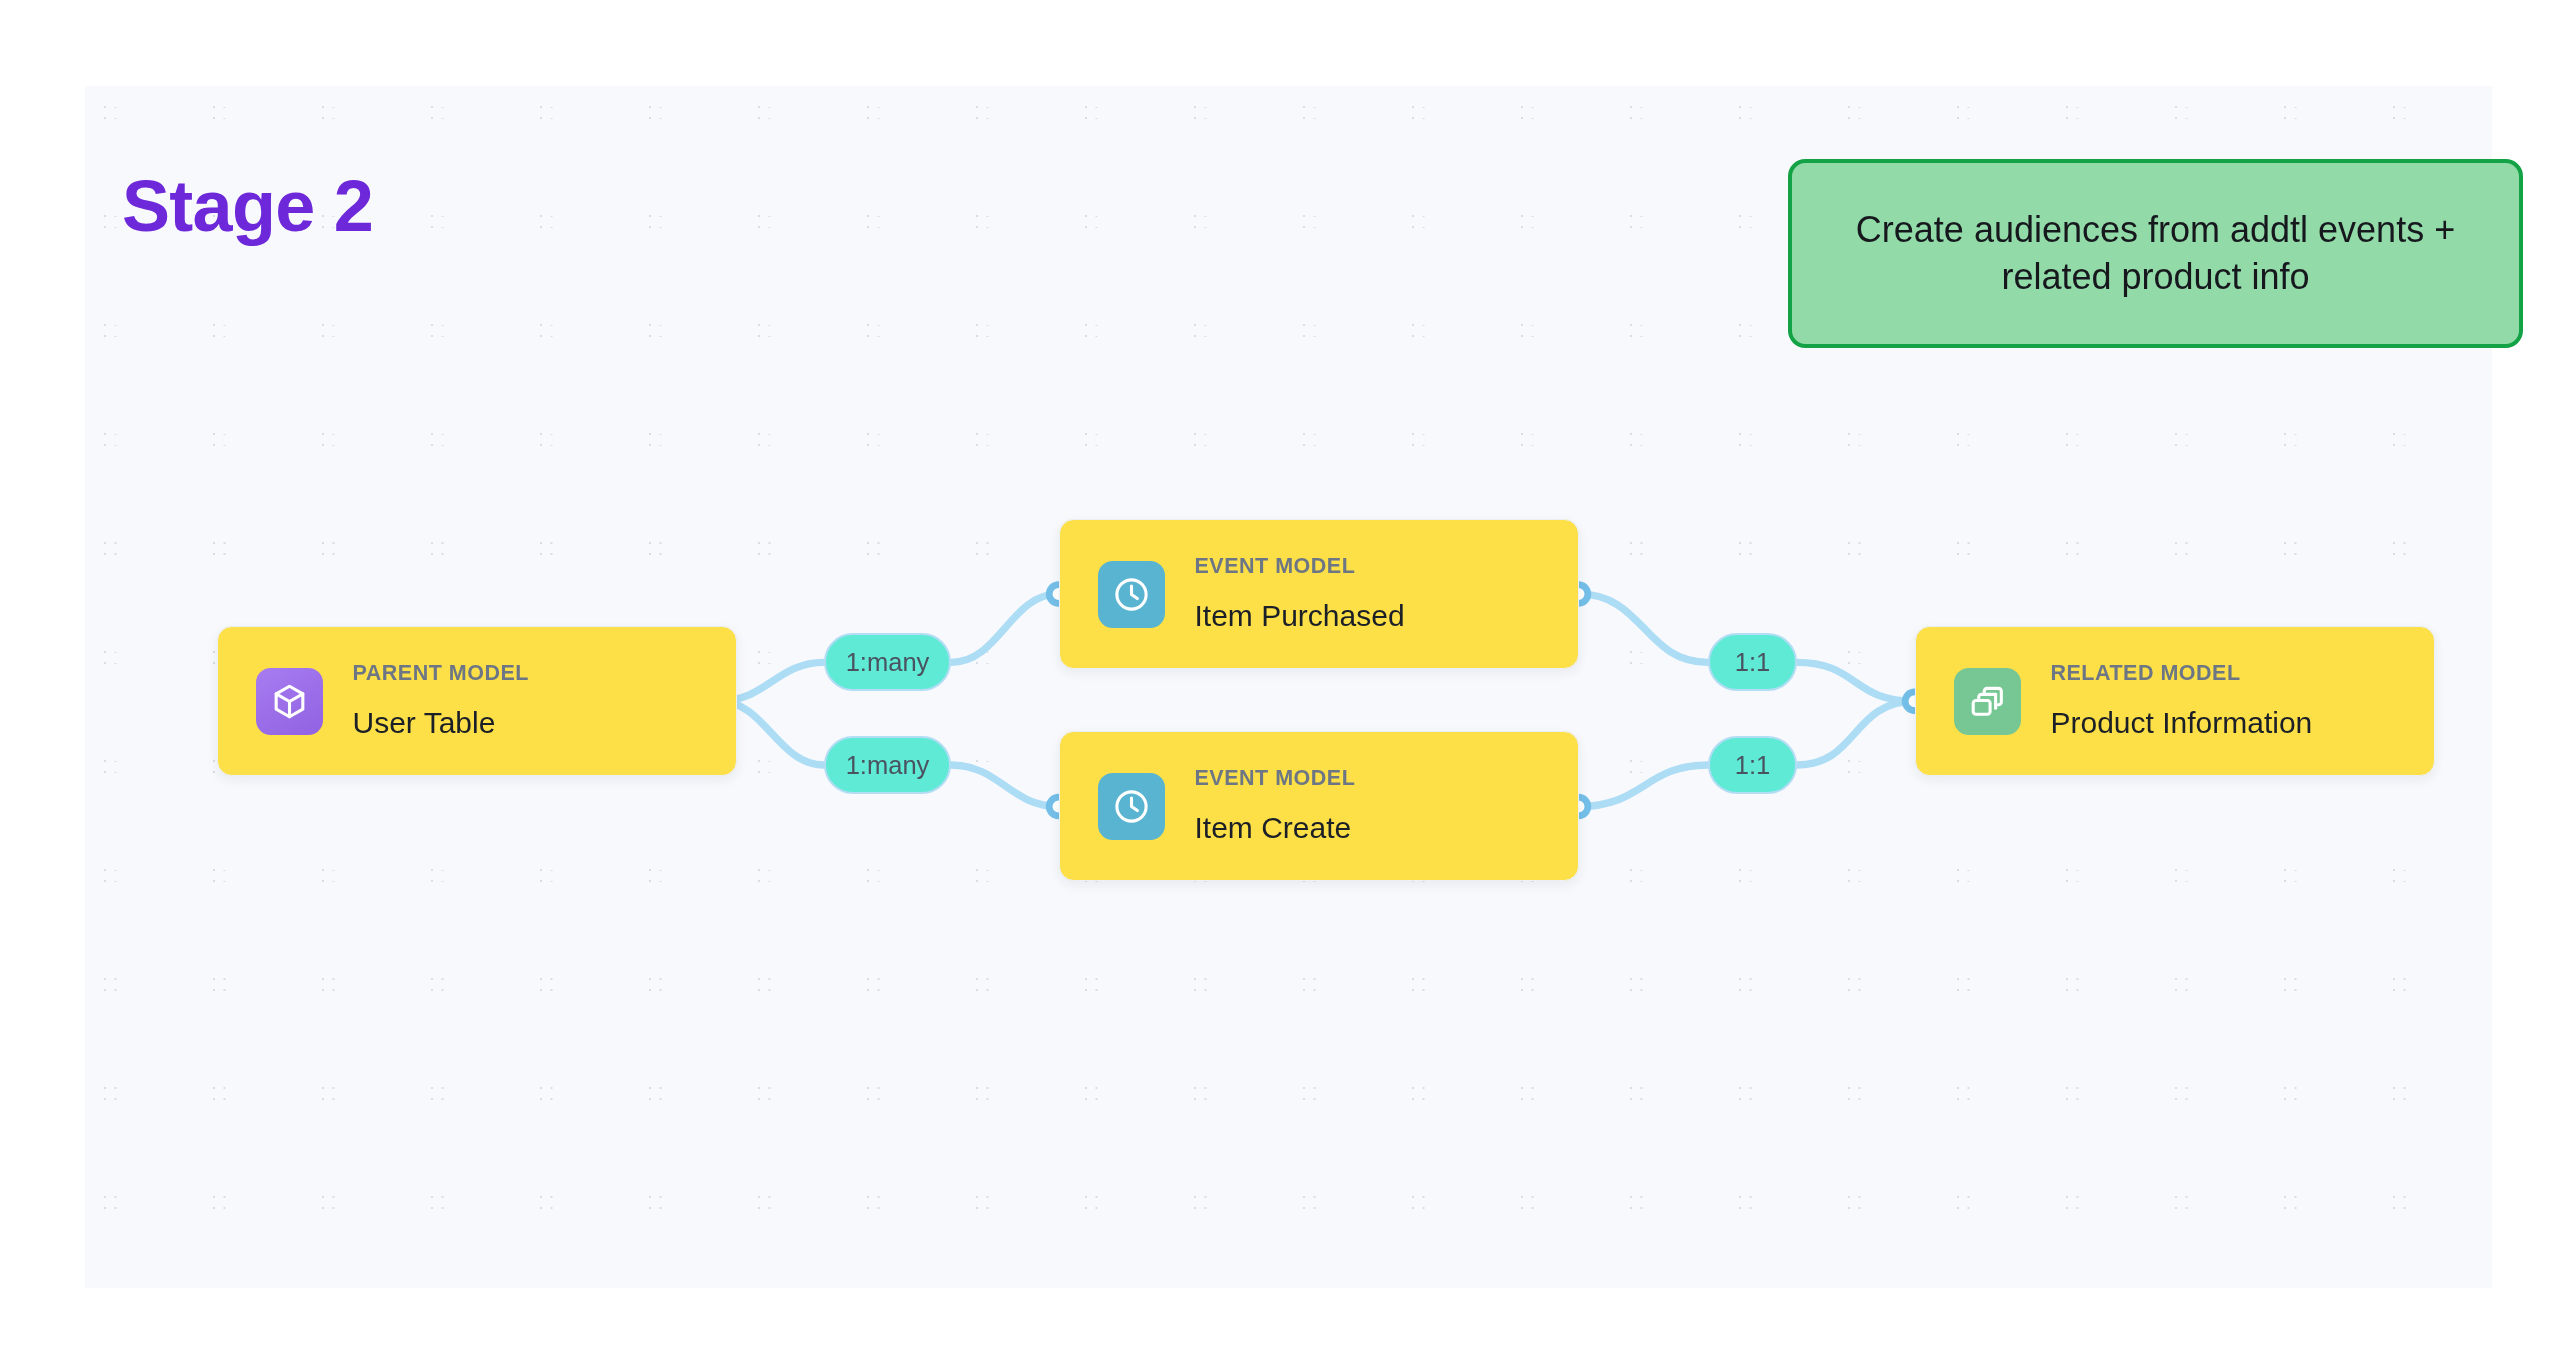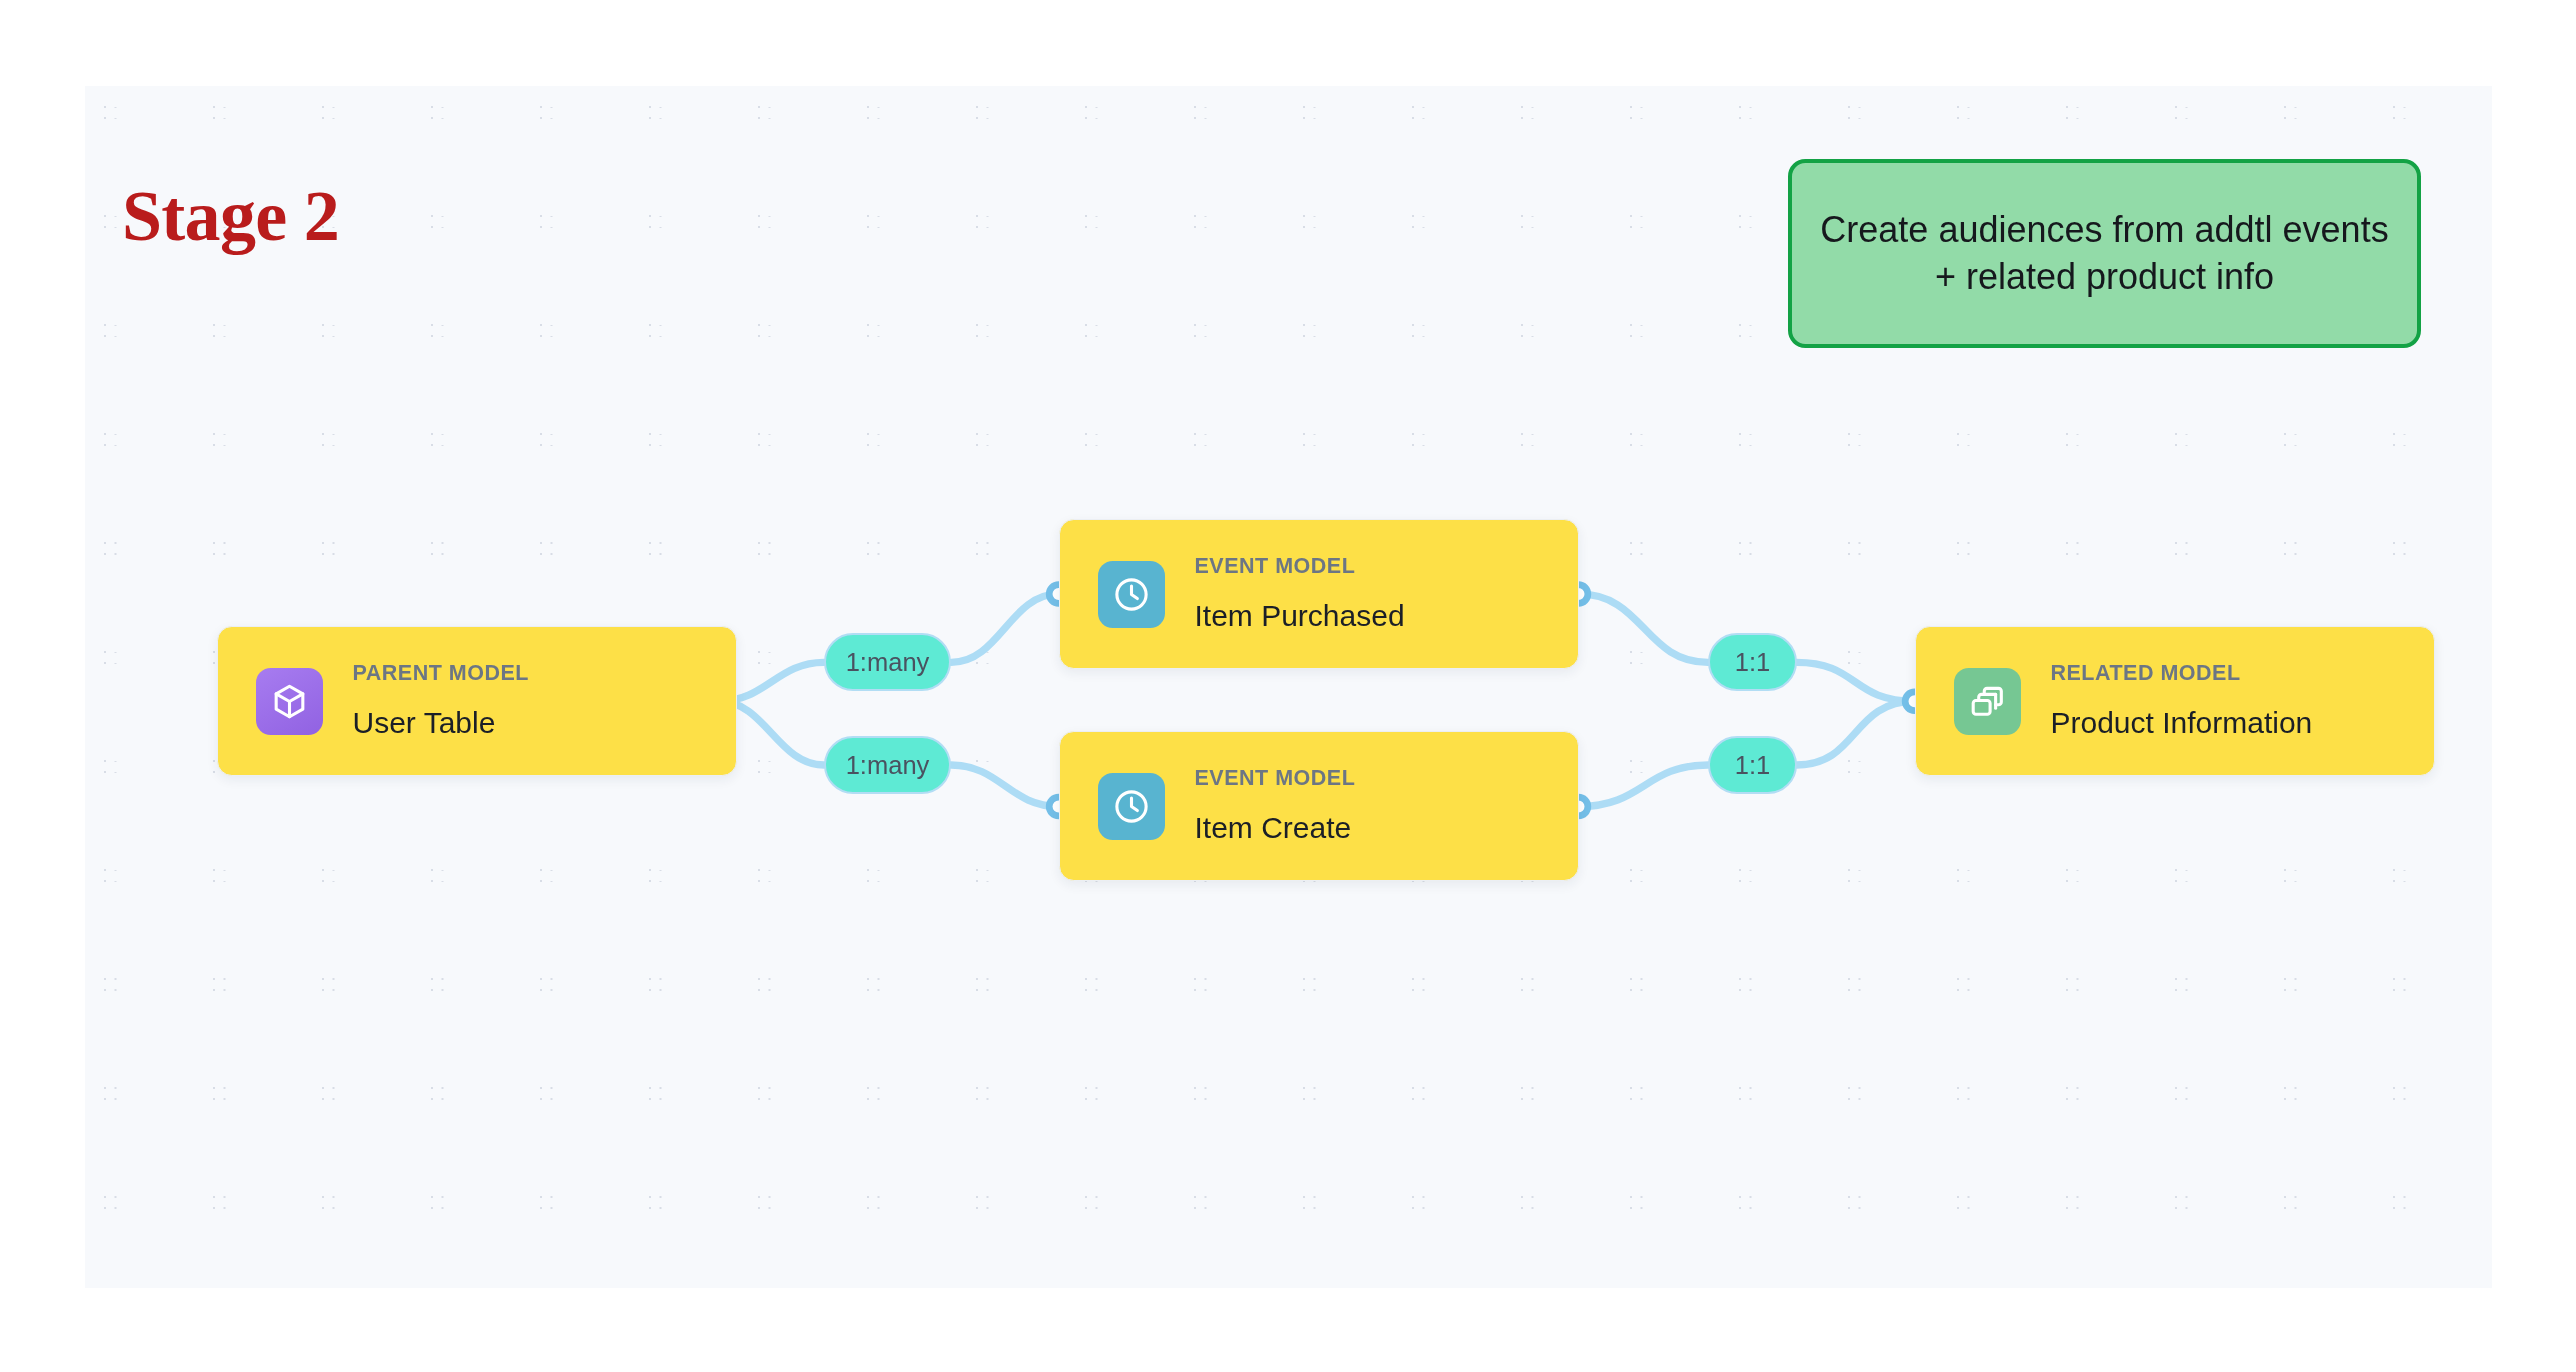--- a/index.html
+++ b/index.html
@@ -44,36 +44,35 @@
   #canvas::after {
     background-image: radial-gradient(circle at 1.1px 1.1px, #d8dde6 1.1px, transparent 1.1px);
     background-size: 109px 109px;
     background-position: 19px 31px;
   }
 
   
   #stage-title {
     position: absolute;
     left: 122px;
-    top: 180px;
+    top: 170px;
     font-size: 72px;
     font-weight: bold;
-    color: #b91c1c;
+    color: #6d28d9;
     letter-spacing: -0.7px;
     line-height: 1;
     z-index: 6;
-    font-family: Liberation Serif, serif;
   }
 
   
   #callout {
     position: absolute;
     left: 1788px;
     top: 159px;
-    width: 633px;
+    width: 735px;
     height: 189px;
     box-sizing: border-box;
     background: #92dba8;
     border: 4px solid #13a245;
     border-radius: 17.4px;
     display: flex;
     align-items: center;
     justify-content: center;
     z-index: 6;
   }

